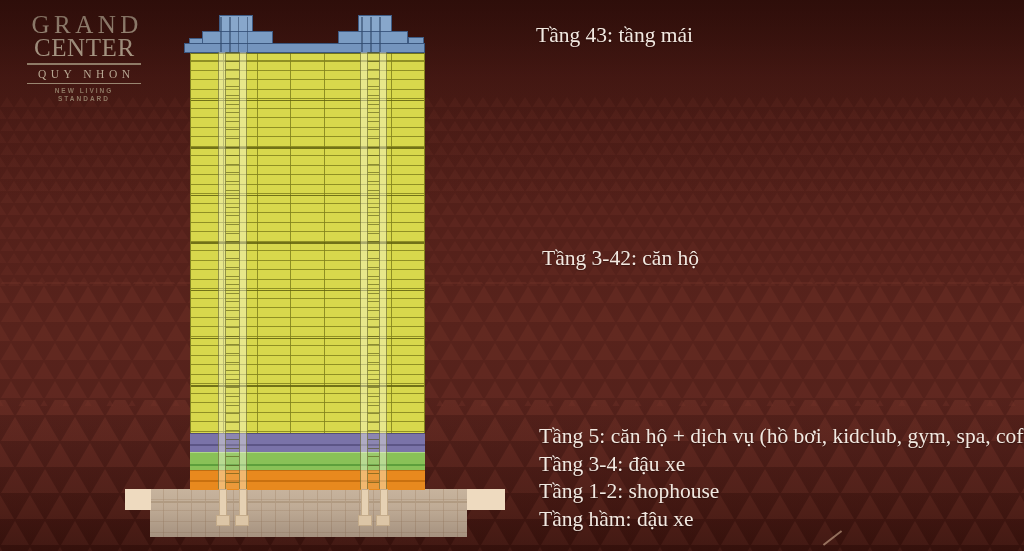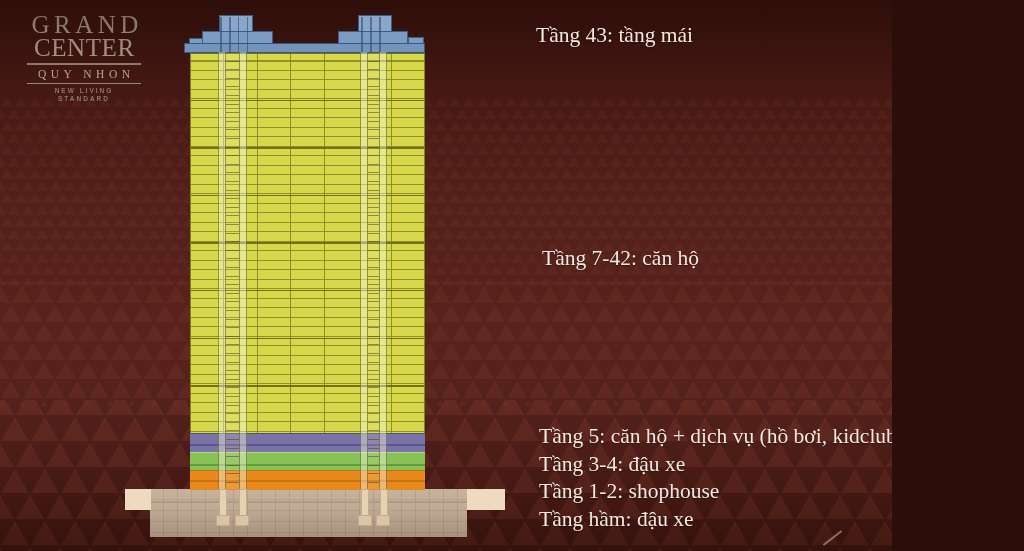--- a/index.html
+++ b/index.html
@@ -1,17 +1,17 @@
 <!DOCTYPE html>
 <html><head>
 <meta charset="utf-8">
 <style>
   html,body{margin:0;padding:0;background:#2b0d0a;}
   .stage{
-    position:relative; width:892px; height:551px; overflow:hidden;
+    position:relative; width:1024px; height:551px; overflow:hidden;
     background:linear-gradient(180deg,#421510 0%,#501e18 22%,#58231c 60%,#52201a 82%,#471811 100%);
     font-family:"Liberation Serif","DejaVu Serif",serif;
   }
   .bg-svg{position:absolute;left:0;top:0;width:1024px;height:551px;}
   .vignette{
     position:absolute;inset:0;pointer-events:none;
     background:linear-gradient(180deg,rgba(30,8,5,.55) 0%,rgba(30,8,5,.18) 14%,rgba(0,0,0,0) 38%,rgba(0,0,0,0) 72%,rgba(25,6,4,.22) 92%,rgba(25,6,4,.4) 100%);
   }
 
   
@@ -166,21 +166,21 @@
       <div class="pcol"></div>
       <div class="pcol"></div>
     </div>
     <div class="foot ft1"></div>
     <div class="foot ft2"></div>
     <div class="foot ft3"></div>
     <div class="foot ft4"></div>
   </div>
 
   <div class="ann ann-roof">Tầng 43: tầng mái</div>
-  <div class="ann ann-ap">Tầng 7-42: căn hộ</div>
+  <div class="ann ann-ap">Tầng 3-42: căn hộ</div>
   <div class="ann ann-block">
     <div>Tầng 5: căn hộ + dịch vụ (hồ bơi, kidclub, gym, spa, coffee…</div>
     <div>Tầng 3-4: đậu xe</div>
     <div>Tầng 1-2: shophouse</div>
     <div>Tầng hầm: đậu xe</div>
   </div>
 
   <div class="stray"></div>
   <div class="vignette"></div>
 </div>

